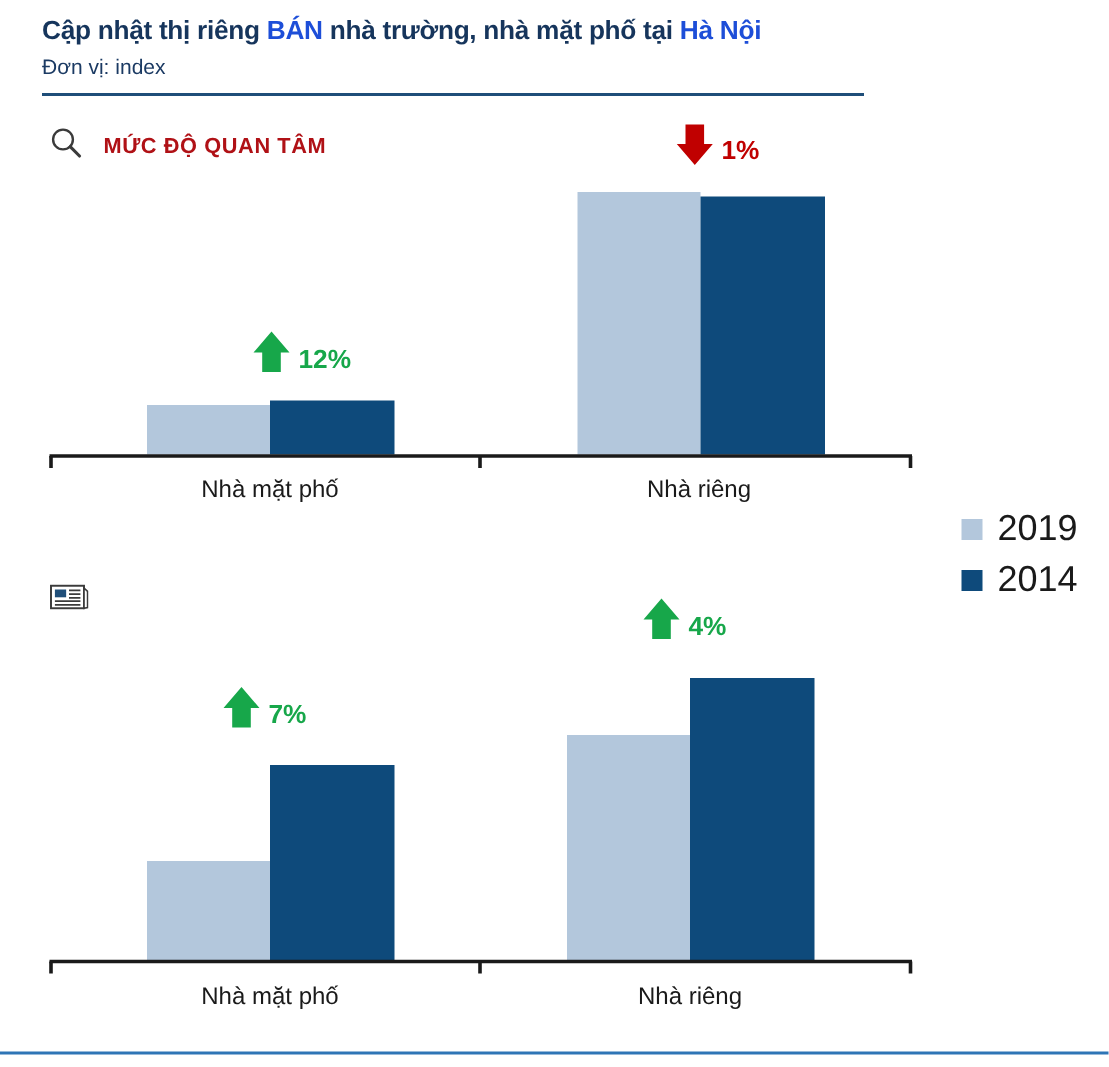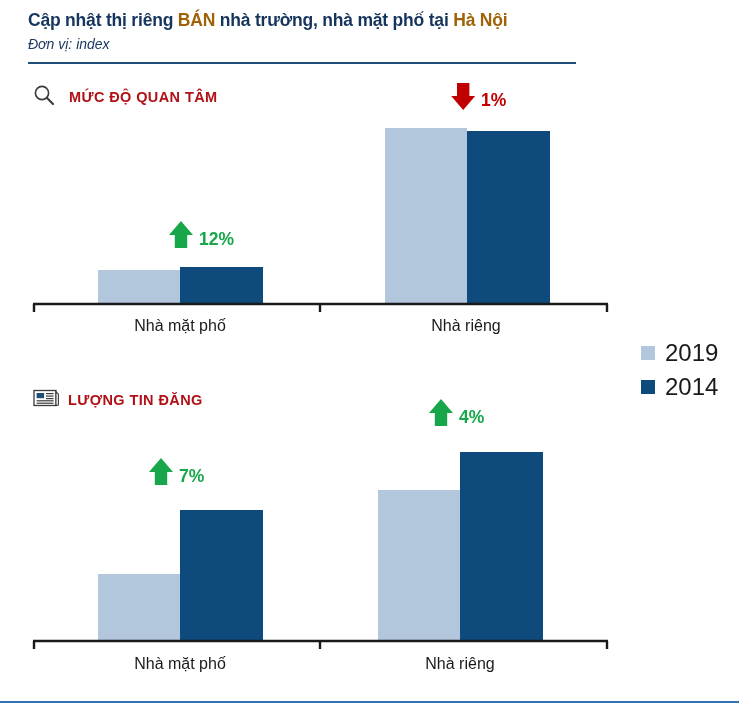--- a/index.html
+++ b/index.html
@@ -23,26 +23,25 @@
   }
   #title {
     position: absolute;
     left: 28px; top: 10px;
     font-size: 17.5px;
     font-weight: bold;
     color: #16355c;
     letter-spacing: -0.2px;
     white-space: nowrap;
   }
-  #title .hl { color: #a16207; }
+  #title .hl { color: #1d4ed8; }
   #subtitle {
     position: absolute;
     left: 28px; top: 36px;
     font-size: 14px;
-    font-style: italic;
     color: #1b3a63;
   }
   #title-rule {
     position: absolute;
     left: 28px; top: 62px;
     width: 548px; height: 2px;
     background: #1f4e79;
   }
 
   
@@ -166,21 +165,20 @@
       <rect x="1" y="2.5" width="22" height="15" fill="#ffffff" stroke="#3b3b3b" stroke-width="1.3"></rect>
       <rect x="3.6" y="5" width="7.5" height="5.2" fill="#1f4e79"></rect>
       <line x1="13" y1="5.6" x2="20.6" y2="5.6" stroke="#3b3b3b" stroke-width="1.2"></line>
       <line x1="13" y1="8.1" x2="20.6" y2="8.1" stroke="#3b3b3b" stroke-width="1.2"></line>
       <line x1="13" y1="10.6" x2="20.6" y2="10.6" stroke="#3b3b3b" stroke-width="1.2"></line>
       <line x1="3.6" y1="12.8" x2="20.6" y2="12.8" stroke="#3b3b3b" stroke-width="1.2"></line>
       <line x1="3.6" y1="15.2" x2="20.6" y2="15.2" stroke="#3b3b3b" stroke-width="1.2"></line>
       <path d="M23 4 L25.4 6.2 L25.4 17 L23 17.5 Z" fill="#ffffff" stroke="#3b3b3b" stroke-width="1.1"></path>
     </svg>
   </span>
-  <span class="sect-label">LƯỢNG TIN ĐĂNG</span>
 </div>
 
 <div class="chart" id="chart-listings">
   <svg width="660" height="255" viewBox="0 0 660 255">
 
     <rect x="98" y="142" width="82" height="66" fill="#b3c7dc"></rect>
     <rect x="180" y="78" width="83" height="130" fill="#0e4a7b"></rect>
 
     <rect x="378" y="58" width="82" height="150" fill="#b3c7dc"></rect>
     <rect x="460" y="20" width="83" height="188" fill="#0e4a7b"></rect>

